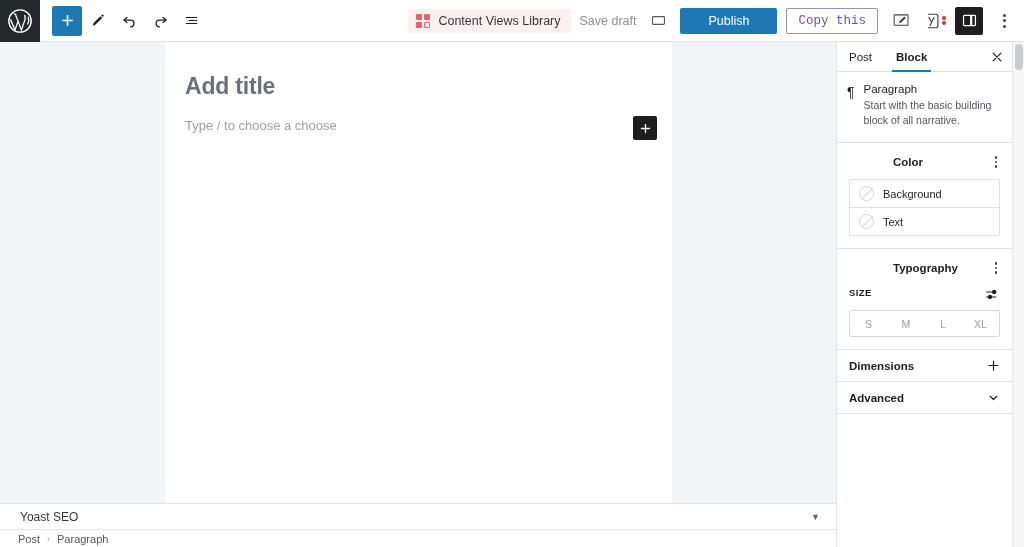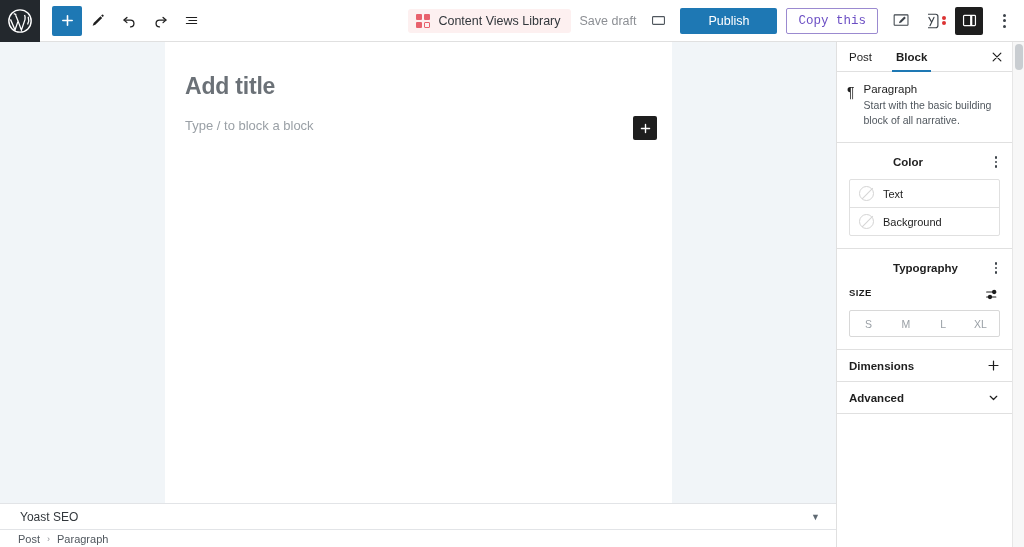--- a/index.html
+++ b/index.html
@@ -286,21 +286,21 @@
           <i></i>
           <i></i>
           <i></i>
         </div>
     </div>
   </div>
 
   <div class="canvas">
     <div class="post-column">
       <div class="post-title">Add title</div>
-      <div class="post-body">Type / to block a block</div>
+      <div class="post-body">Type / to choose a choose</div>
       <div class="block-inserter">
         <svg width="13" height="13" viewBox="0 0 16 16" stroke="#fff" stroke-width="1.7" stroke-linecap="round">
           <path d="M8 3v10M3 8h10"></path>
         </svg>
       </div>
     </div>
   </div>
 
   <div class="yoast-bar">
     <span>Yoast SEO</span>
@@ -338,25 +338,25 @@
         <div class="sb-head-title">Color</div>
         <div class="kebab-s">
             <i></i>
             <i></i>
             <i></i>
           </div>
       </div>
       <div class="color-list">
         <div class="color-row">
           <span class="swatch"></span>
-          <span>Text</span>
+          <span>Background</span>
         </div>
         <div class="color-row">
           <span class="swatch"></span>
-          <span>Background</span>
+          <span>Text</span>
         </div>
       </div>
     </div>
 
     <div class="sb-section">
       <div class="sb-head">
         <div class="sb-head-title">Typography</div>
         <div class="kebab-s">
             <i></i>
             <i></i>

